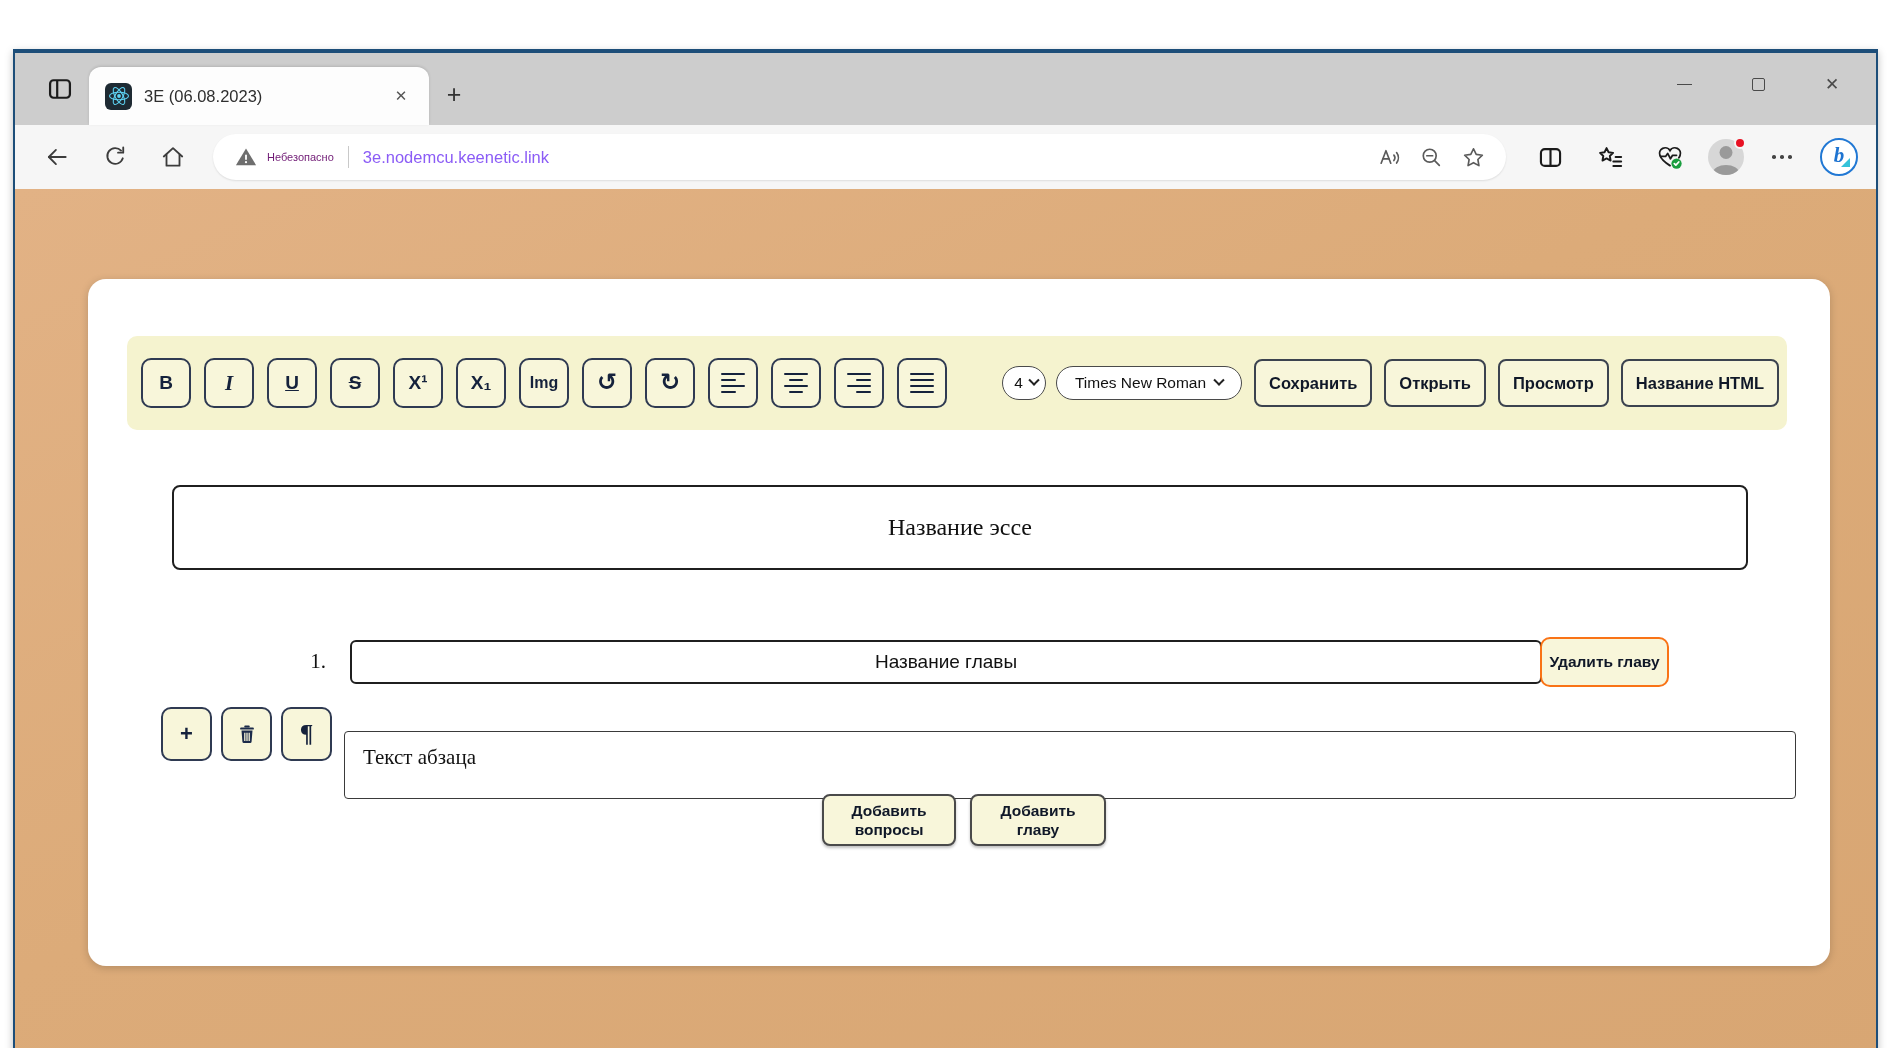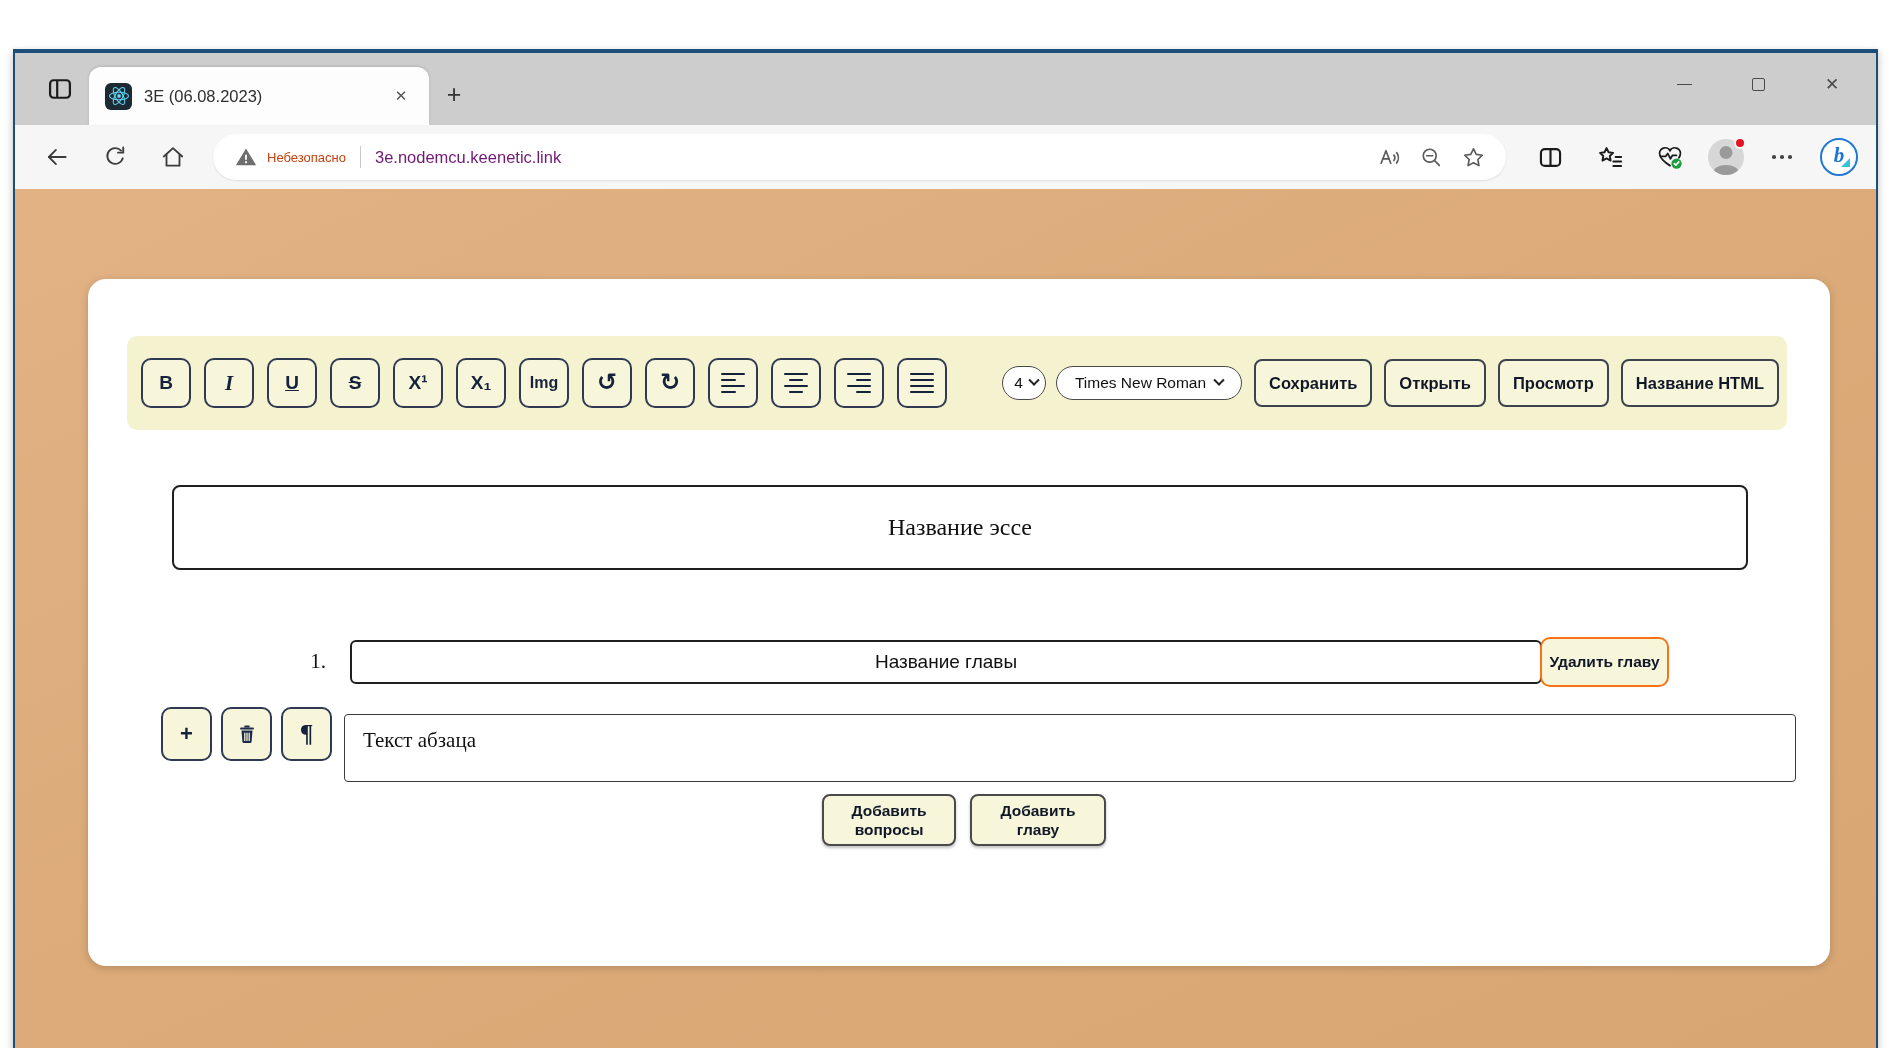--- a/index.html
+++ b/index.html
@@ -37,23 +37,23 @@
   .max-box { width:13px; height:13px; border:1.8px solid #4a4a4a; border-radius:2px; }
   .win-close { font-size:17px; }
 
   
   .navbar { height:64px; background:#f6f6f6; display:flex; align-items:center; flex:0 0 auto; }
   .nav-btn { width:44px; height:44px; display:flex; align-items:center; justify-content:center;
     border-radius:8px; cursor:pointer; flex:0 0 auto; }
   .nav-left { display:flex; gap:14px; margin-left:20px; }
   .addr { flex:1 1 auto; height:46px; margin:0 22px 0 18px; background:#ffffff; border-radius:23px;
     display:flex; align-items:center; padding:0 12px 0 22px; box-shadow:0 1px 2px rgba(0,0,0,.10); }
-  .addr-sec-label { margin-left:10px; font-size:13px; color:#c2410c; }
+  .addr-sec-label { margin-left:10px; font-size:11px; color:#701a75; }
   .addr-divider { width:0; height:22px; border-left:1.5px solid #c9c9c9; margin:0 14px; }
-  .addr-url { font-size:16.5px; color:#701a75; }
+  .addr-url { font-size:16.5px; color:#8b5cf6; }
   .addr-spacer { flex:1 1 auto; }
   .addr .nav-btn { width:42px; }
   .nav-right { display:flex; gap:16px; margin-right:18px; align-items:center; }
   .avatar-wrap { position:relative; width:36px; height:36px; }
   .avatar { width:36px; height:36px; border-radius:50%; background:#d7d7d7; overflow:hidden; position:relative; }
   .avatar .head { position:absolute; left:50%; top:7px; transform:translateX(-50%);
     width:13px; height:13px; border-radius:50%; background:#9a9a9a; }
   .avatar .body { position:absolute; left:50%; bottom:-5px; transform:translateX(-50%);
     width:26px; height:15px; border-radius:50%; background:#9a9a9a; }
   .presence-dot { position:absolute; right:-2px; top:-2px; width:12px; height:12px;
@@ -116,21 +116,21 @@
     border-radius:6px; font-size:19px; text-align:center; }
   .delete-chapter-btn { position:absolute; left:1452px; top:358px; width:129px; height:50px;
     background:#f8f6da; border:2px solid #f97316; border-radius:10px;
     font-size:15.5px; font-weight:bold; color:#101828; cursor:pointer;
     display:flex; align-items:center; justify-content:center; }
   .para-tools { position:absolute; left:73px; top:428px; display:flex; gap:9px; }
   .mini-btn { width:51px; height:54px; background:#f8f6da; border:2px solid #2f3a52; border-radius:10px;
     display:flex; align-items:center; justify-content:center; cursor:pointer;
     font-size:22px; font-weight:bold; color:#15223c; }
   .mini-pilcrow { font-family:"Liberation Serif", serif; font-size:25px; }
-  .para-text { position:absolute; left:256px; top:435px; width:1452px; height:68px;
+  .para-text { position:absolute; left:256px; top:452px; width:1452px; height:68px;
     border:1.5px solid #3a3a3a; border-radius:4px; font-family:"Liberation Serif", serif;
     font-size:21px; color:#111; padding:13px 0 0 18px; text-align:left; }
   .add-btn { position:absolute; top:515px; height:52px; background:#f8f6da; border:2px solid #4a4a4a;
     border-radius:8px; box-shadow:0 2px 3px rgba(0,0,0,.25);
     display:flex; flex-direction:column; align-items:center; justify-content:center;
     font-size:15.5px; font-weight:bold; color:#101828; line-height:1.25; cursor:pointer; }
   .add-questions { left:734px; width:134px; }
   .add-chapter { left:882px; width:136px; }
 
   svg.ic { display:block; }

